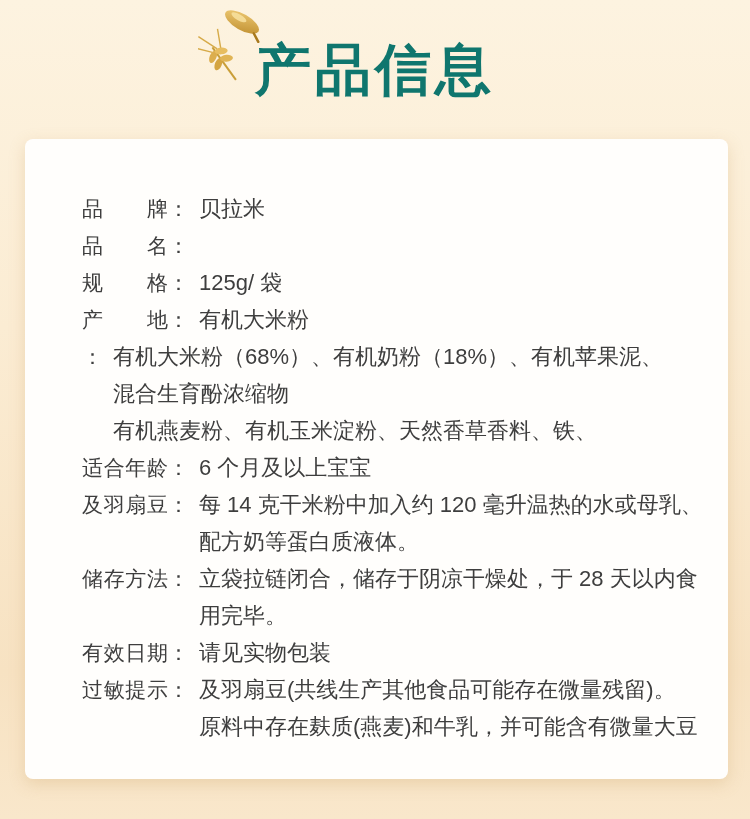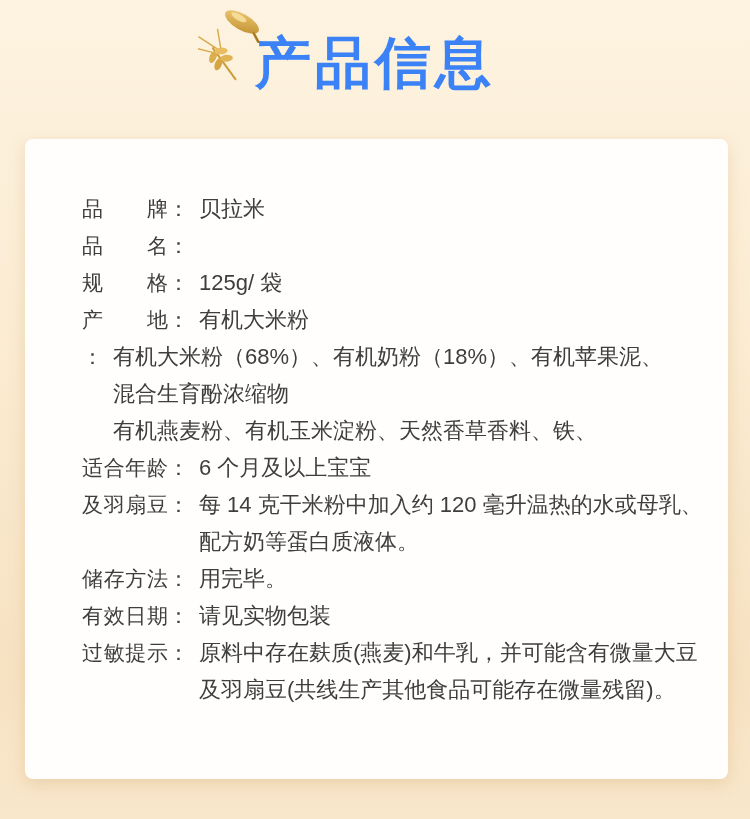--- a/index.html
+++ b/index.html
@@ -17,26 +17,26 @@
   }
   .hero {
     position: relative;
     height: 139px;
   }
   .page-title {
     position: absolute;
     left: 0;
     right: 0;
     top: 18px;
-    margin: 8px;
+    margin: 15px;
     text-align: center;
     font-size: 56px;
     font-weight: 700;
     letter-spacing: 4px;
-    color: #3b82f6;
+    color: #0f766e;
   }
   .wheat-deco {
     position: absolute;
     left: 198px;
     top: 0;
     width: 80px;
     height: 88px;
   }
   .info-card {
     position: absolute;
@@ -162,34 +162,35 @@
     <div class="row-value">
       <div class="value-line">每 14 克干米粉中加入约 120 毫升温热的水或母乳、</div>
       <div class="value-line">配方奶等蛋白质液体。</div>
     </div>
   </div>
 
   <div class="info-row">
     <span class="row-label">储存方法</span>
     <span class="row-colon">：</span>
     <div class="row-value">
+      <div class="value-line">立袋拉链闭合，储存于阴凉干燥处，于 28 天以内食</div>
       <div class="value-line">用完毕。</div>
     </div>
   </div>
 
   <div class="info-row">
     <span class="row-label">有效日期</span>
     <span class="row-colon">：</span>
     <div class="row-value">
       <div class="value-line">请见实物包装</div>
     </div>
   </div>
 
   <div class="info-row">
     <span class="row-label">过敏提示</span>
     <span class="row-colon">：</span>
     <div class="row-value">
+      <div class="value-line">及羽扇豆(共线生产其他食品可能存在微量残留)。</div>
       <div class="value-line">原料中存在麸质(燕麦)和牛乳，并可能含有微量大豆</div>
-      <div class="value-line">及羽扇豆(共线生产其他食品可能存在微量残留)。</div>
     </div>
   </div>
 
 </section>
 
 </body></html>

